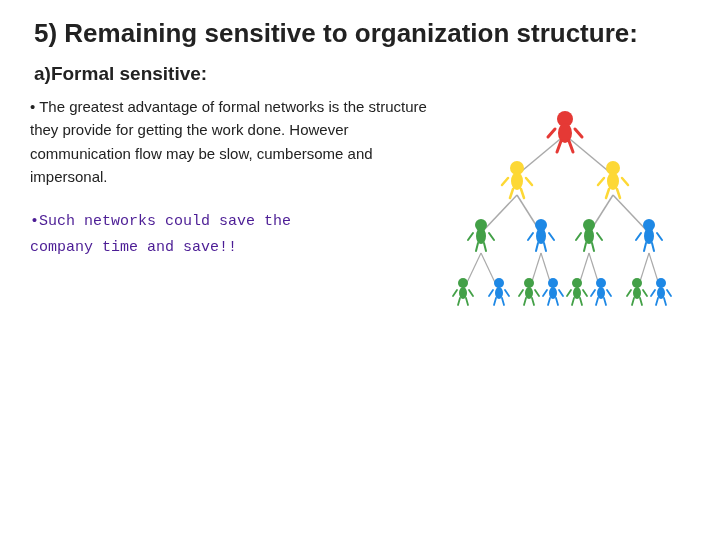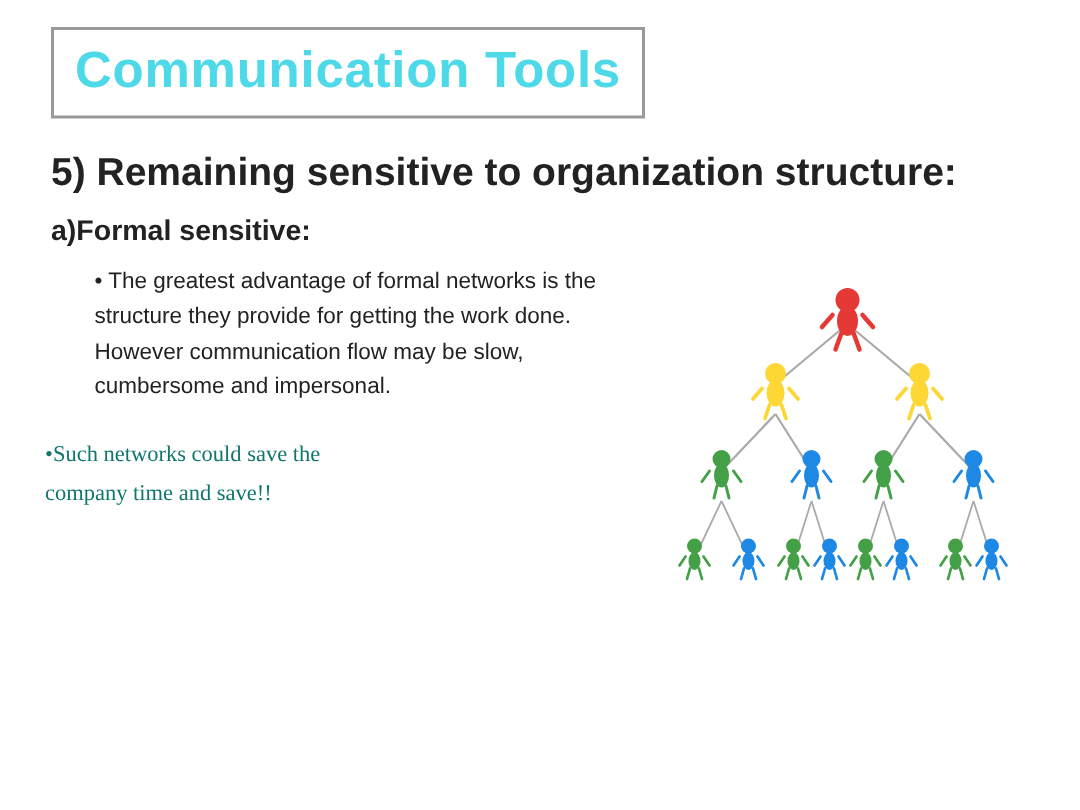--- a/index.html
+++ b/index.html
@@ -65,31 +65,30 @@
       flex: 0 0 400px;
       max-width: 400px;
     }
 
     .bullet-text {
       font-size: 15px;
       color: #222;
       line-height: 1.55;
       font-family: Arial, sans-serif;
       margin-bottom: 4px;
-      margin-left: 33px;
     }
 
     .para-block {
       margin-bottom: 22px;
     }
 
     .such-text {
       font-size: 15px;
-      color: #0f766e;
-      font-family: Liberation Serif, serif;
+      color: #4c1d95;
+      font-family: Liberation Mono, monospace;
       line-height: 1.6;
       margin-bottom: 2px;
     }
 
     .image-column {
       flex: 1;
       display: flex;
       justify-content: center;
       align-items: flex-start;
       padding-top: 10px;
@@ -101,23 +100,20 @@
       width: 240px;
       height: 240px;
     }
 
   </style>
 </head>
 <body>
 
 <div class="page">
 
-  <div class="title-box">
-    <span class="title-text">Communication Tools</span>
-  </div>
 
   <div class="subtitle">5) Remaining sensitive to organization structure:</div>
 
   <div class="section-label">a)Formal sensitive:</div>
 
   <div class="content-area">
 
     <div class="text-column">
       <div class="para-block">
         <div class="bullet-text">

